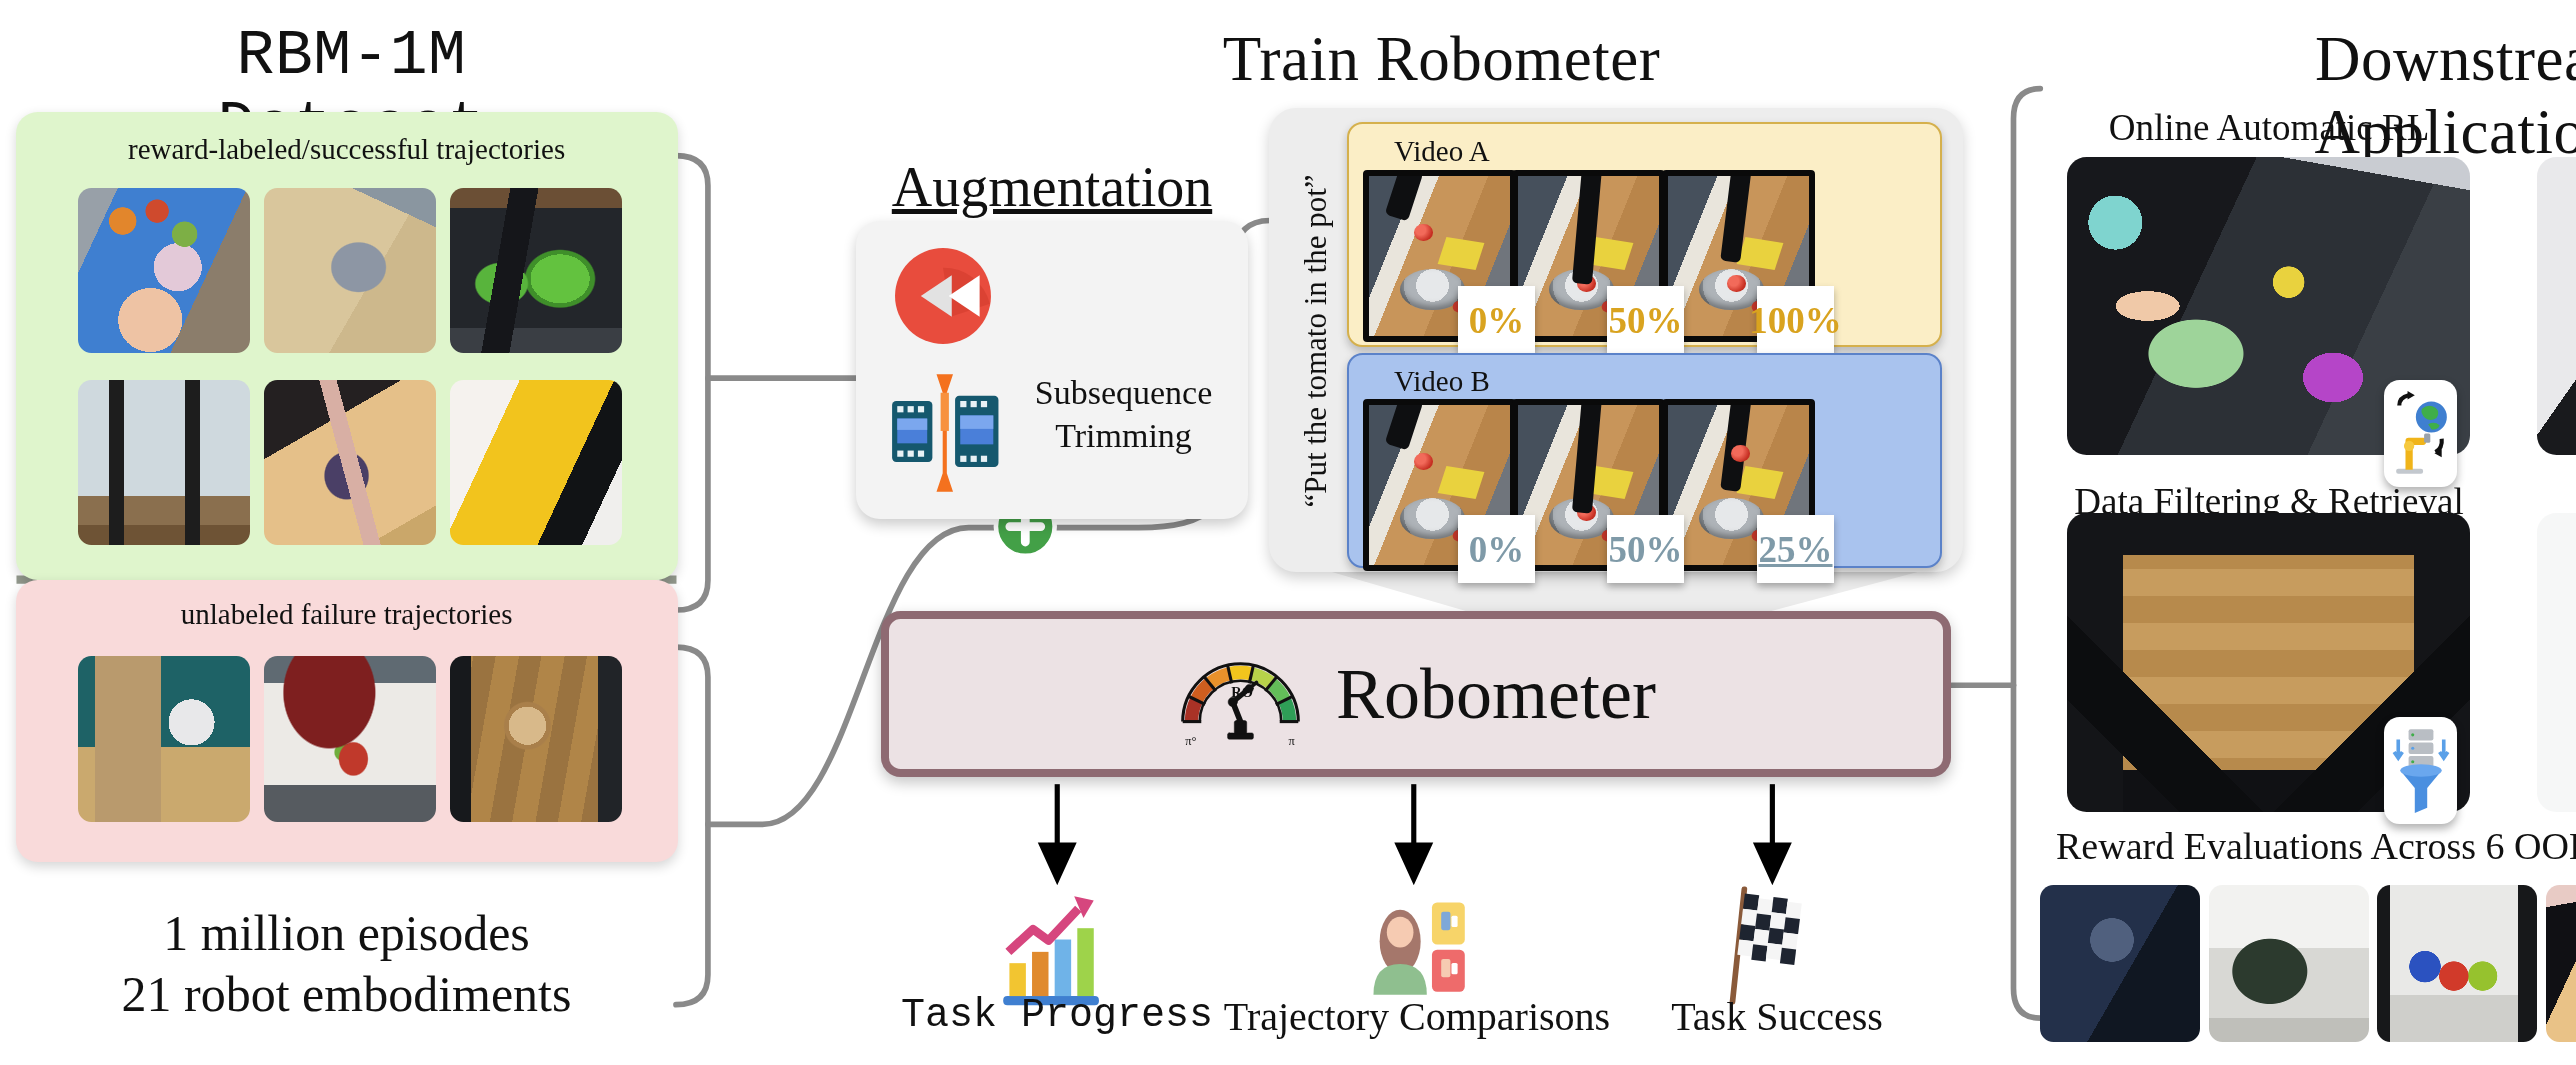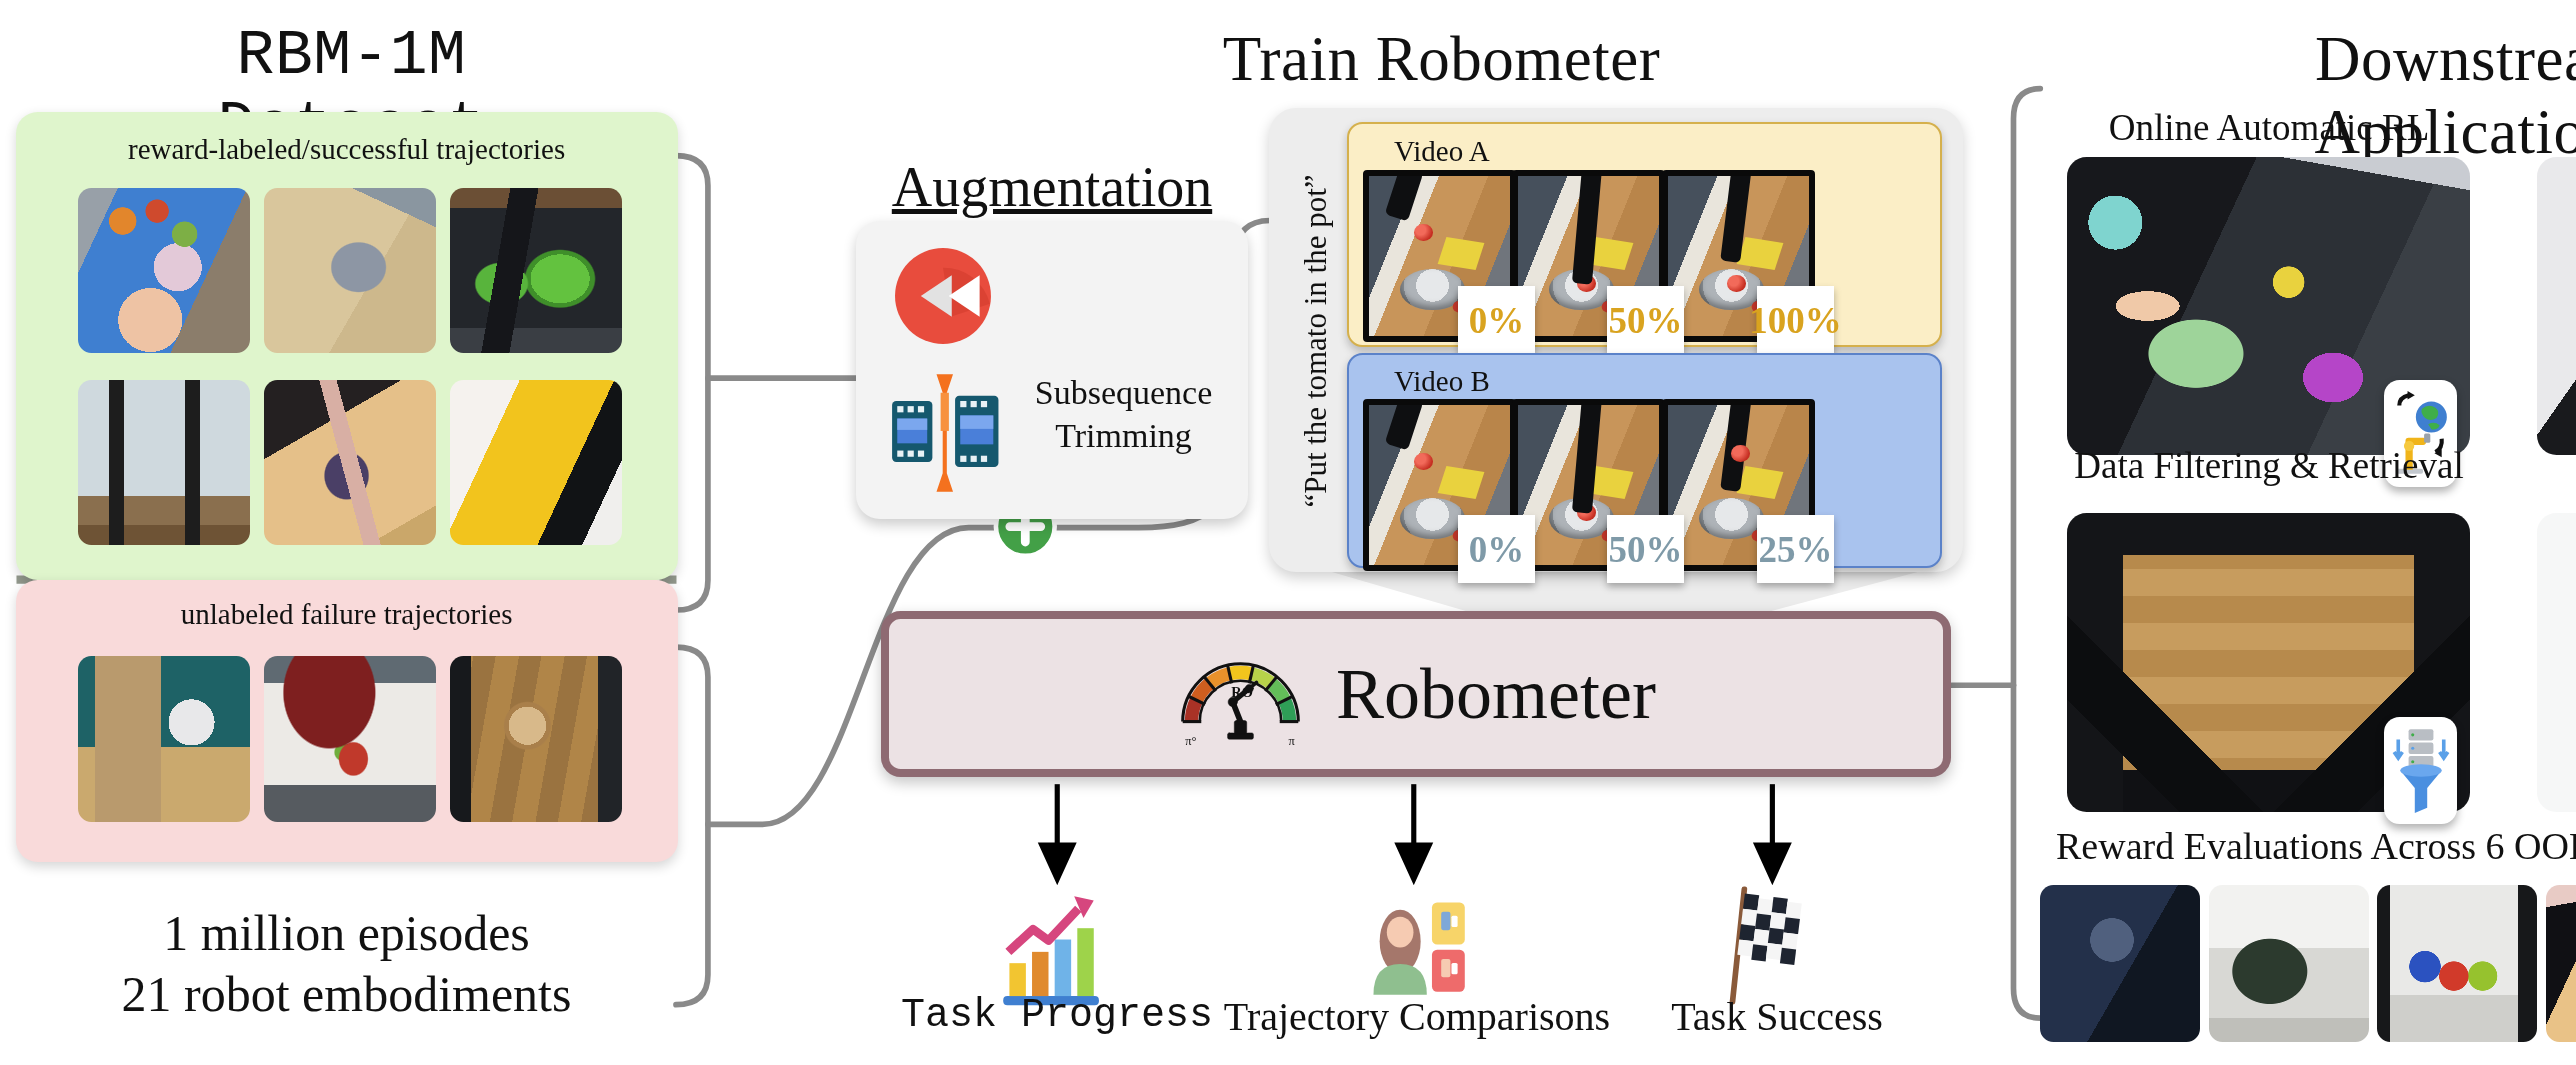--- a/index.html
+++ b/index.html
@@ -224,21 +224,21 @@
   </div>
   <div class="kframe" style="left:1662px;top:399px;">
     <div class="scene"></div>
       <i class="cloth"></i>
       <i class="pot"></i>
       <i class="karm a-mid"></i>
       <i class="tomato t-grip"></i>
   </div>
   <div class="chip b" style="left:1458px;top:515px;">0%</div>
   <div class="chip b" style="left:1607px;top:515px;">50%</div>
-  <div class="chip b" style="left:1757px;top:515px;">25%</div>
+  <div class="chip b" style="left:1757px;top:515px;text-decoration:underline;">25%</div>
 
   <div class="abs robobox" style="left:881px;top:611px;width:1054px;height:150px;">
     <svg width="129" height="111" viewBox="0 0 250 215">
       <g fill="none" stroke-width="26">
         <path d="M30,160 A95,95 0 0 1 39.4,118.9" stroke="#a93226"></path>
         <path d="M39.4,118.9 A95,95 0 0 1 65.7,85.8" stroke="#cf5e1f"></path>
         <path d="M65.7,85.8 A95,95 0 0 1 103.8,67.4" stroke="#e8912b"></path>
         <path d="M103.8,67.4 A95,95 0 0 1 146.2,67.4" stroke="#f2c51d"></path>
         <path d="M146.2,67.4 A95,95 0 0 1 184.3,85.8" stroke="#b7d24a"></path>
         <path d="M184.3,85.8 A95,95 0 0 1 210.6,118.9" stroke="#63bd59"></path>
@@ -349,21 +349,21 @@
       <circle cx="33" cy="112" r="10" fill="#f6c93f"></circle>
       <rect x="62" y="88" width="12" height="18" rx="3" fill="#9aa2ab"></rect>
     </svg>
   </div>
 
   <div class="ph" style="left:2537px;top:157px;width:487px;height:298px;border-radius:19.6px;background:
       linear-gradient(125deg,transparent 0 28%,#191a1d 28% 37%,transparent 37%),
       radial-gradient(circle at 62% 58%,#e8923c 0 30px,#d97b23 30px 38px,transparent 39px),
       linear-gradient(115deg,#e9e9eb 0 40%,#f5f4f2 40% 58%,#3c3f45 58% 76%,#b9b9bd 76%);"></div>
 
-  <div class="abs app-label" style="left:2063px;top:444px;width:412px;">Data Filtering &amp; Retrieval</div>
+  <div class="abs app-label" style="left:2063px;top:480px;width:412px;">Data Filtering &amp; Retrieval</div>
   <div class="abs app-label" style="left:2537px;top:456px;width:489px;">Zero-shot Failure Detection</div>
 
   <div class="ph" style="left:2067px;top:513px;width:403px;height:299px;border-radius:19.6px;background:
       linear-gradient(45deg,transparent 0 16%,#0c0d0f 16% 28%,transparent 28% 100%),
       linear-gradient(-45deg,transparent 0 16%,#0c0d0f 16% 28%,transparent 28% 100%),
       linear-gradient(90deg,#141518 0 14%,transparent 14% 86%,#141518 86%),
       linear-gradient(180deg,#141518 0 14%,transparent 14% 86%,#101114 86%),
       repeating-linear-gradient(0deg,#c79c5e 0 27px,#b78a4c 27px 54px);"></div>
   <div class="badge" style="left:2384px;top:717px;">
     <svg width="58" height="91" viewBox="0 0 112 176">

